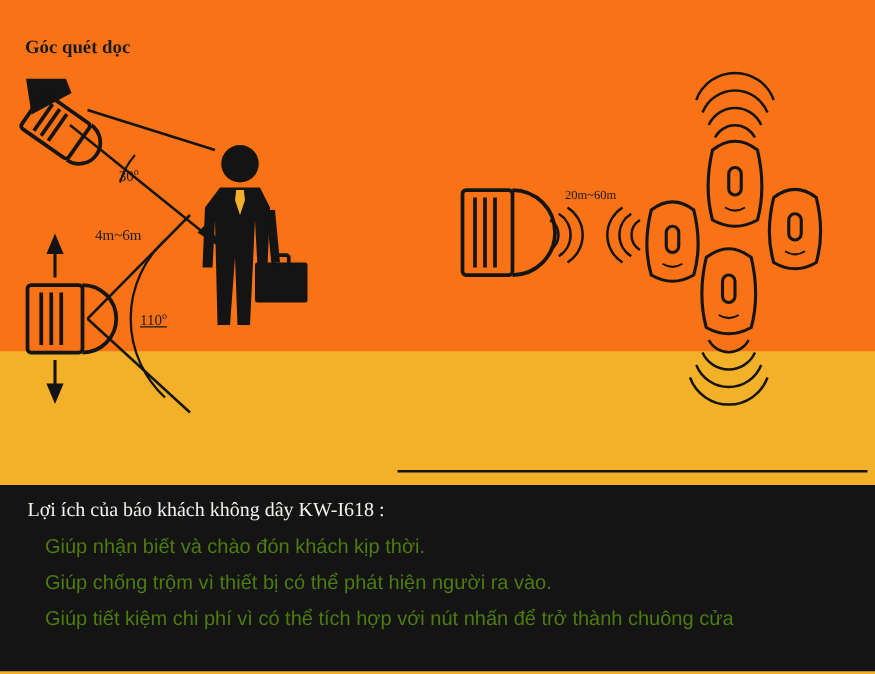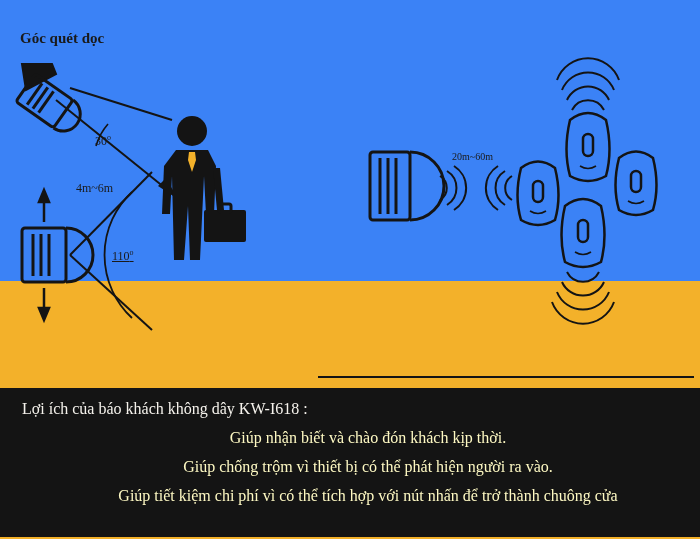--- a/index.html
+++ b/index.html
@@ -18,21 +18,21 @@
     width: 700px;
     height: 539px;
     background: #f3b12a;
   }
   .diagram-area {
     position: absolute;
     left: 0;
     top: 0;
     width: 700px;
     height: 281px;
-    background: #3b82f6;
+    background: #f97316;
   }
   .label {
     position: absolute;
     color: #1a1a1a;
     font-family: "Liberation Serif", serif;
     font-weight: bold;
     white-space: nowrap;
   }
   #label-vertical-scan {
     left: 20px;
@@ -91,23 +91,22 @@
   }
   .benefits-title {
     font-size: 16px;
     margin: 4px 0 0 22px;
     color: #f5f2ec;
     font-family: "Liberation Serif", serif;
   }
   .benefit-item {
     font-size: 16px;
     margin: 11px 0 0 36px;
-    color: #fef9c3;
-    font-family: Liberation Serif, serif;
-    text-align: center;
+    color: #4d7c0f;
+    font-family: Liberation Sans, sans-serif;
   }
   svg {
     display: block;
   }
   .svg-layer {
     position: absolute;
     left: 0;
     top: 0;
   }
 </style>

